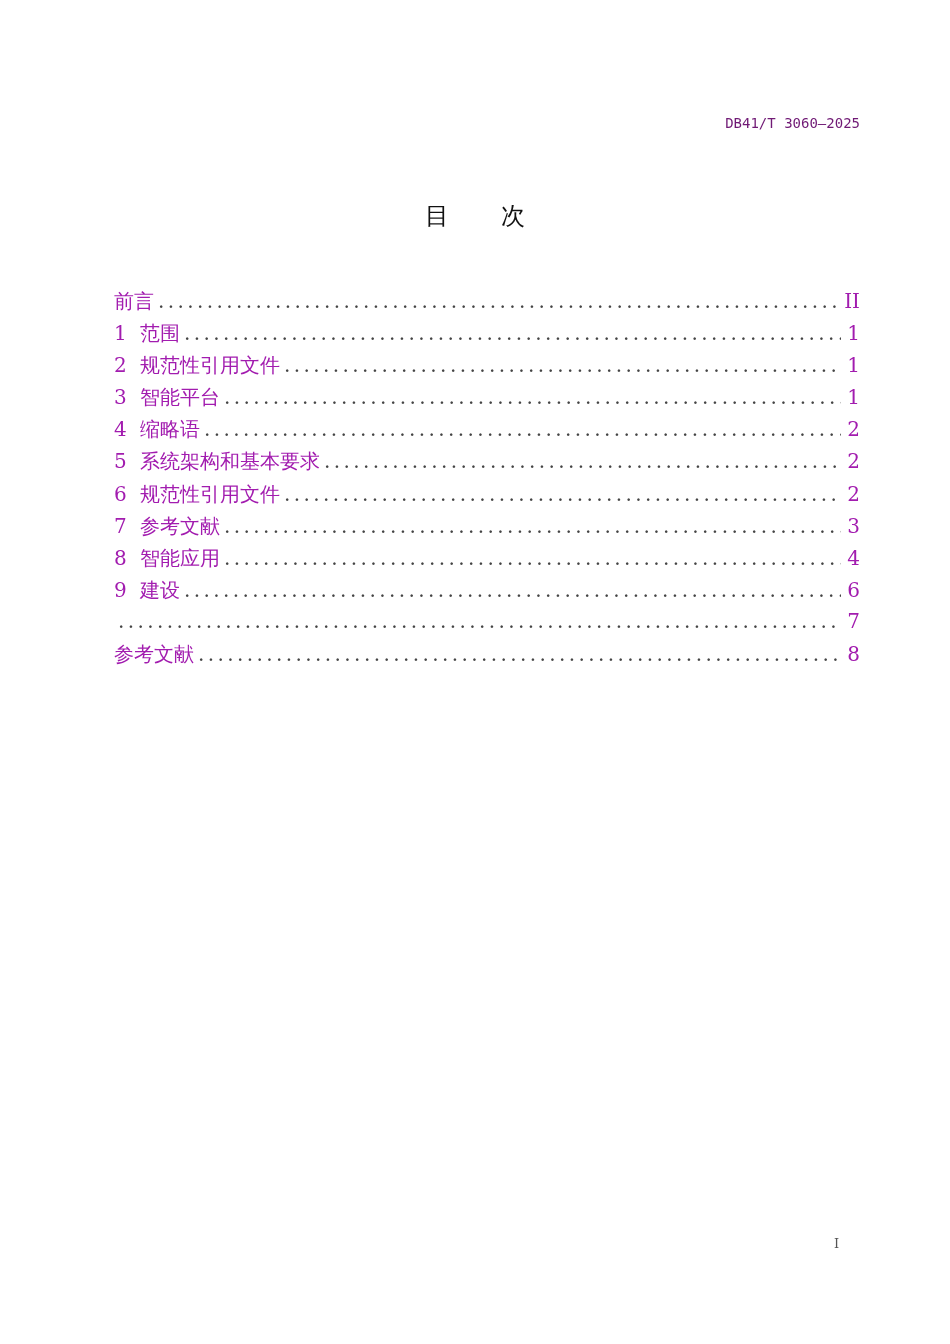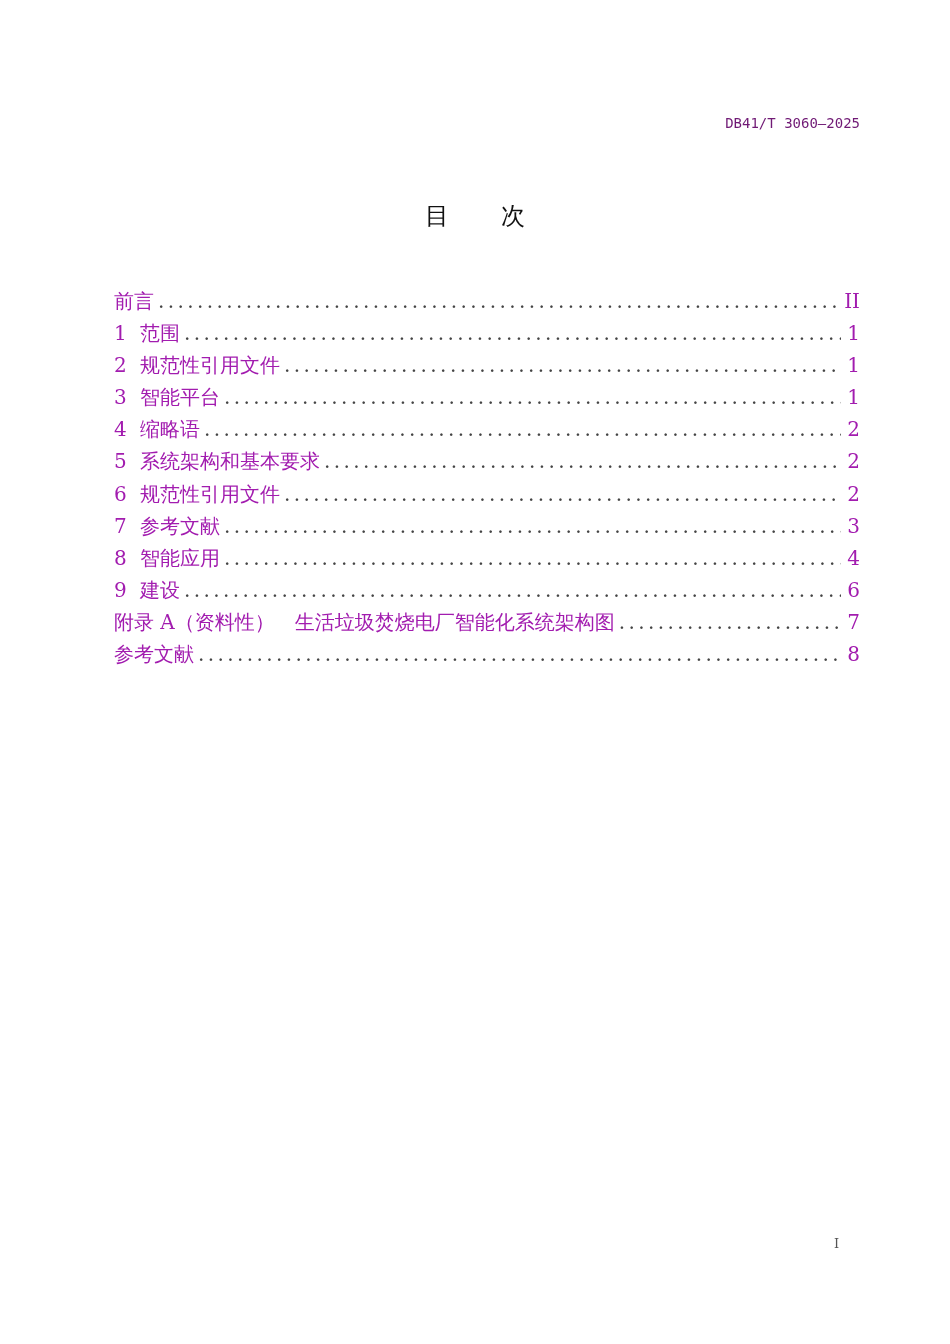--- a/index.html
+++ b/index.html
@@ -83,21 +83,20 @@
     <span class="toc-dots"></span>
     <span class="toc-page">4</span>
   </div>
   <div class="toc-row">
     <span class="toc-num">9</span>
     <span class="toc-label">建设</span>
     <span class="toc-dots"></span>
     <span class="toc-page">6</span>
   </div>
   <div class="toc-row">
-    <span class="toc-label">附录 A（资料性）　生活垃圾焚烧电厂智能化系统架构图</span>
     <span class="toc-dots"></span>
     <span class="toc-page">7</span>
   </div>
   <div class="toc-row">
     <span class="toc-label">参考文献</span>
     <span class="toc-dots"></span>
     <span class="toc-page">8</span>
   </div>
 </div>
 

